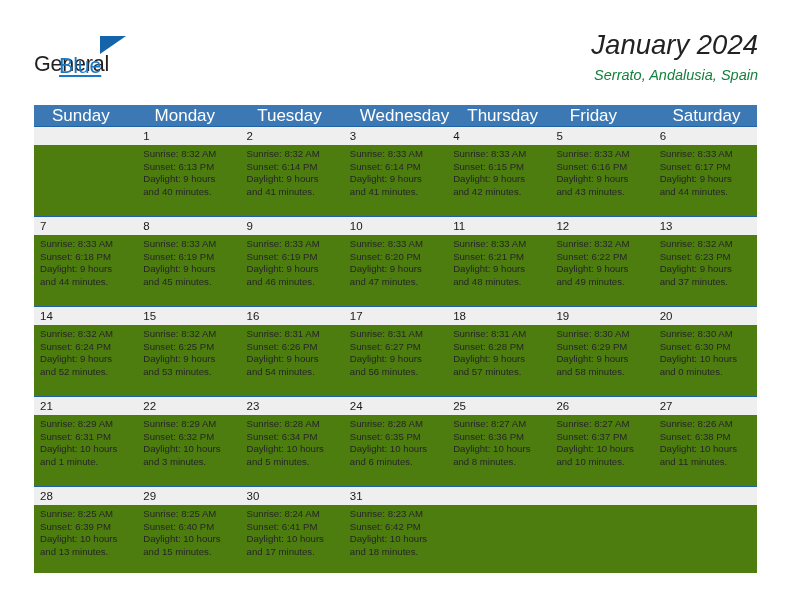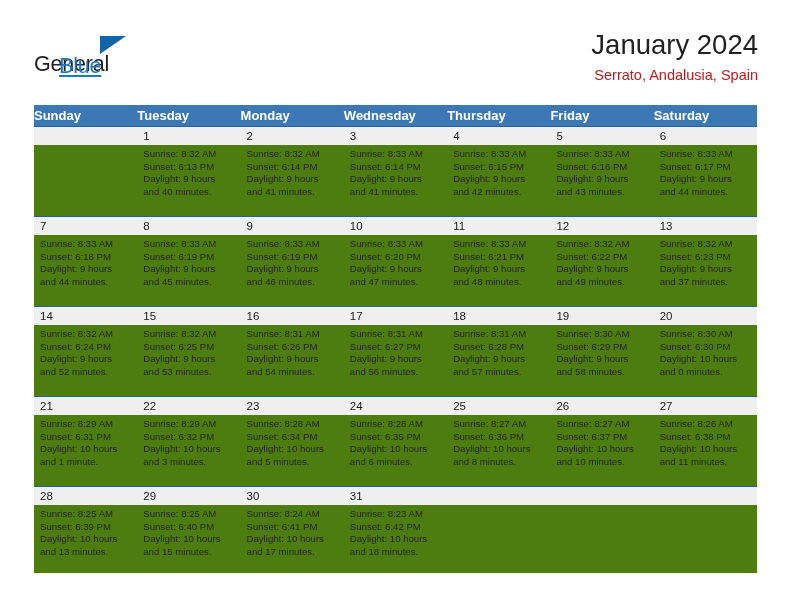--- a/index.html
+++ b/index.html
@@ -65,30 +65,31 @@
     letter-spacing: -0.2px;
     color: #1b79c4;
     text-decoration: underline;
   }
 
   .title-block {
     position: absolute;
     right: 0;
     top: 0;
     text-align: right;
+    font-style: italic;
   }
   .cal-title {
     font-size: 27.5px;
     color: #222222;
     line-height: 34px;
     white-space: nowrap;
   }
   .cal-subtitle {
     font-size: 14.5px;
-    color: #b91c1c;
+    color: #15803d;
     line-height: 22px;
     margin-top: 2px;
     white-space: nowrap;
   }
 
   
   .calendar {
     position: absolute;
     left: 34px;
     top: 105px;
@@ -96,26 +97,25 @@
   }
 
   .weekday-row {
     display: flex;
     background: #3c78b4;
     height: 21px;
   }
   .weekday {
     flex: 1 1 0;
     color: #ffffff;
-    font-size: 13px;
+    font-size: 17px;
     line-height: 21px;
-    padding-left: 0;
+    padding-left: 18px;
     box-sizing: border-box;
     white-space: nowrap;
-    font-weight: bold;
   }
 
   .week {
     border-top: 1.6px solid #1f62a8;
   }
   .week:first-of-type {
     border-top: none;
   }
 
   .daynum-row {
@@ -166,22 +166,22 @@
       <div class="cal-title">January 2024</div>
       <div class="cal-subtitle">Serrato, Andalusia, Spain</div>
     </div>
 
   </div>
 
   <div class="calendar">
 
     <div class="weekday-row">
       <div class="weekday">Sunday</div>
+      <div class="weekday">Monday</div>
       <div class="weekday">Tuesday</div>
-      <div class="weekday">Monday</div>
       <div class="weekday">Wednesday</div>
       <div class="weekday">Thursday</div>
       <div class="weekday">Friday</div>
       <div class="weekday">Saturday</div>
     </div>
 
     <div class="week">
       <div class="daynum-row">
         <div class="daynum"></div>
         <div class="daynum">1</div>

